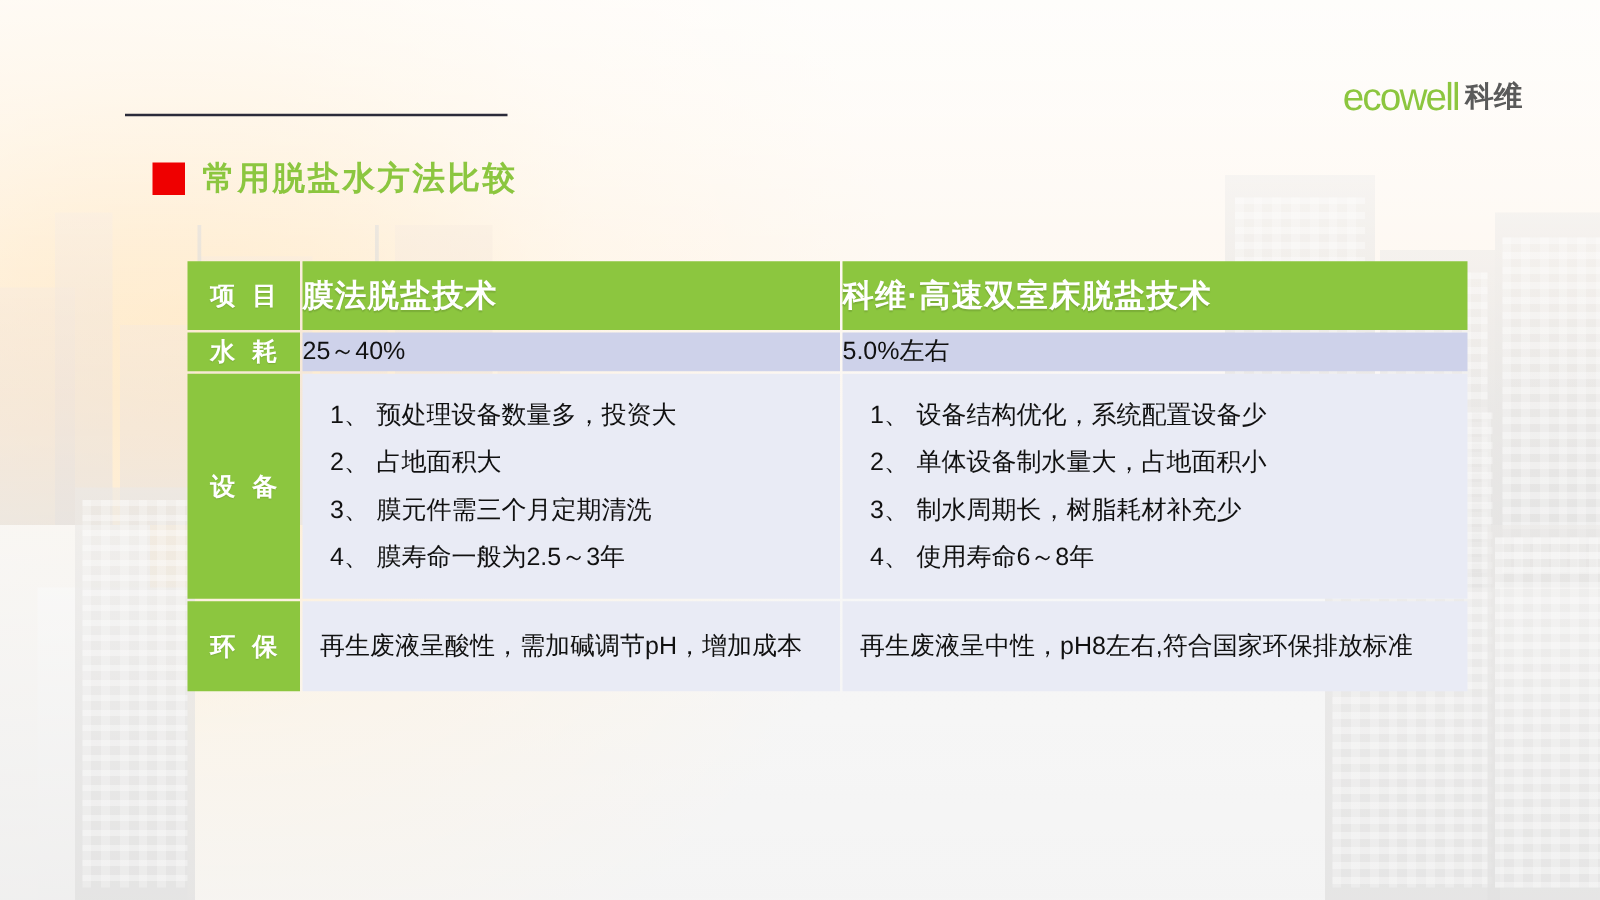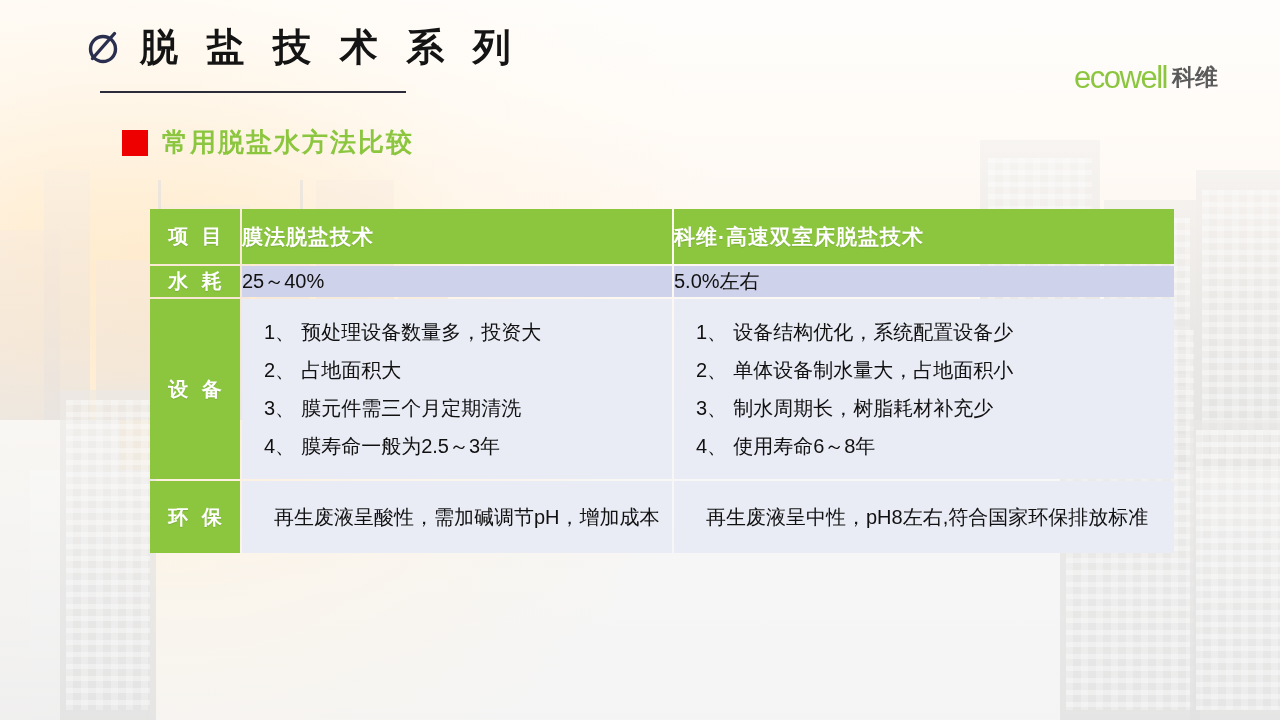--- a/index.html
+++ b/index.html
@@ -83,37 +83,37 @@
   col.c-label{width:90px;}
   col.c-mid{width:430px;}
   col.c-right{width:500px;}
 
   .lab{
     background:#8cc63f;color:#ffffff;font-weight:bold;font-size:20px;
     text-align:center;letter-spacing:4px;text-indent:4px;
     text-shadow:0 1px 1px rgba(0,0,0,.12);
   }
   .hd{
-    background:#8cc63f;color:#ffffff;font-weight:bold;font-size:21px;
+    background:#8cc63f;color:#ffffff;font-weight:bold;font-size:25px;
     padding:14px 0 14px 14px;letter-spacing:1px;
     text-shadow:0 1px 1px rgba(0,0,0,.12);
   }
   .cell{
     background:#e9ebf5;color:#111111;font-size:20px;line-height:1.55;
     padding:10px 12px 10px 14px;
   }
   .cell.dark{background:#ced2ea;}
   .cell.tall{padding:14px 12px 14px 22px;}
   .cell ul{margin:0;padding:0;list-style:none;}
   .cell ul li{
     display:flex;gap:6px;font-size:20px;line-height:1;
     padding:9px 0;white-space:nowrap;
   }
   .cell ul li .num{flex:0 0 auto;}
-  .cell.wrap{line-height:1.85;padding:10px 10px 10px 32px;}
+  .cell.wrap{line-height:1.85;padding:10px 10px 10px 14px;}
   .row-h{height:55px;}
   .row-w{height:28px;}
   .row-e{height:42px;}
   .row-p{height:72px;}
 </style>
 </head>
 <body>
 
 <div class="slide">
 
@@ -144,29 +144,20 @@
     <div class="bld" style="left:1190px;bottom:0;width:120px;height:300px;"></div>
     <div class="win" style="left:1196px;bottom:10px;width:108px;height:280px;"></div>
 
     <div class="mast" style="left:158px;bottom:460px;height:80px;"></div>
     <div class="mast" style="left:300px;bottom:470px;height:70px;"></div>
 
     <div class="bg-haze"></div>
     <div class="bg-wash"></div>
   </div>
 
-  <div class="title-row">
-    <span class="dia-icon">
-      <svg width="36" height="36" viewBox="0 0 36 36" aria-hidden="true">
-        <circle cx="17" cy="20" r="12.5" fill="none" stroke="#2b2f4f" stroke-width="3.4"></circle>
-        <line x1="6.5" y1="29.5" x2="28.5" y2="4.5" stroke="#2b2f4f" stroke-width="3.4" stroke-linecap="round"></line>
-      </svg>
-    </span>
-    <span class="title-text">脱  盐  技  术  系  列</span>
-  </div>
   <div class="title-rule"></div>
 
   <div class="sub-row">
     <span class="sub-square"></span>
     <span class="sub-text">常用脱盐水方法比较</span>
   </div>
 
   <div class="logo">
     <span class="logo-eco">ecowell</span>
     <span class="logo-cn">科维</span>

